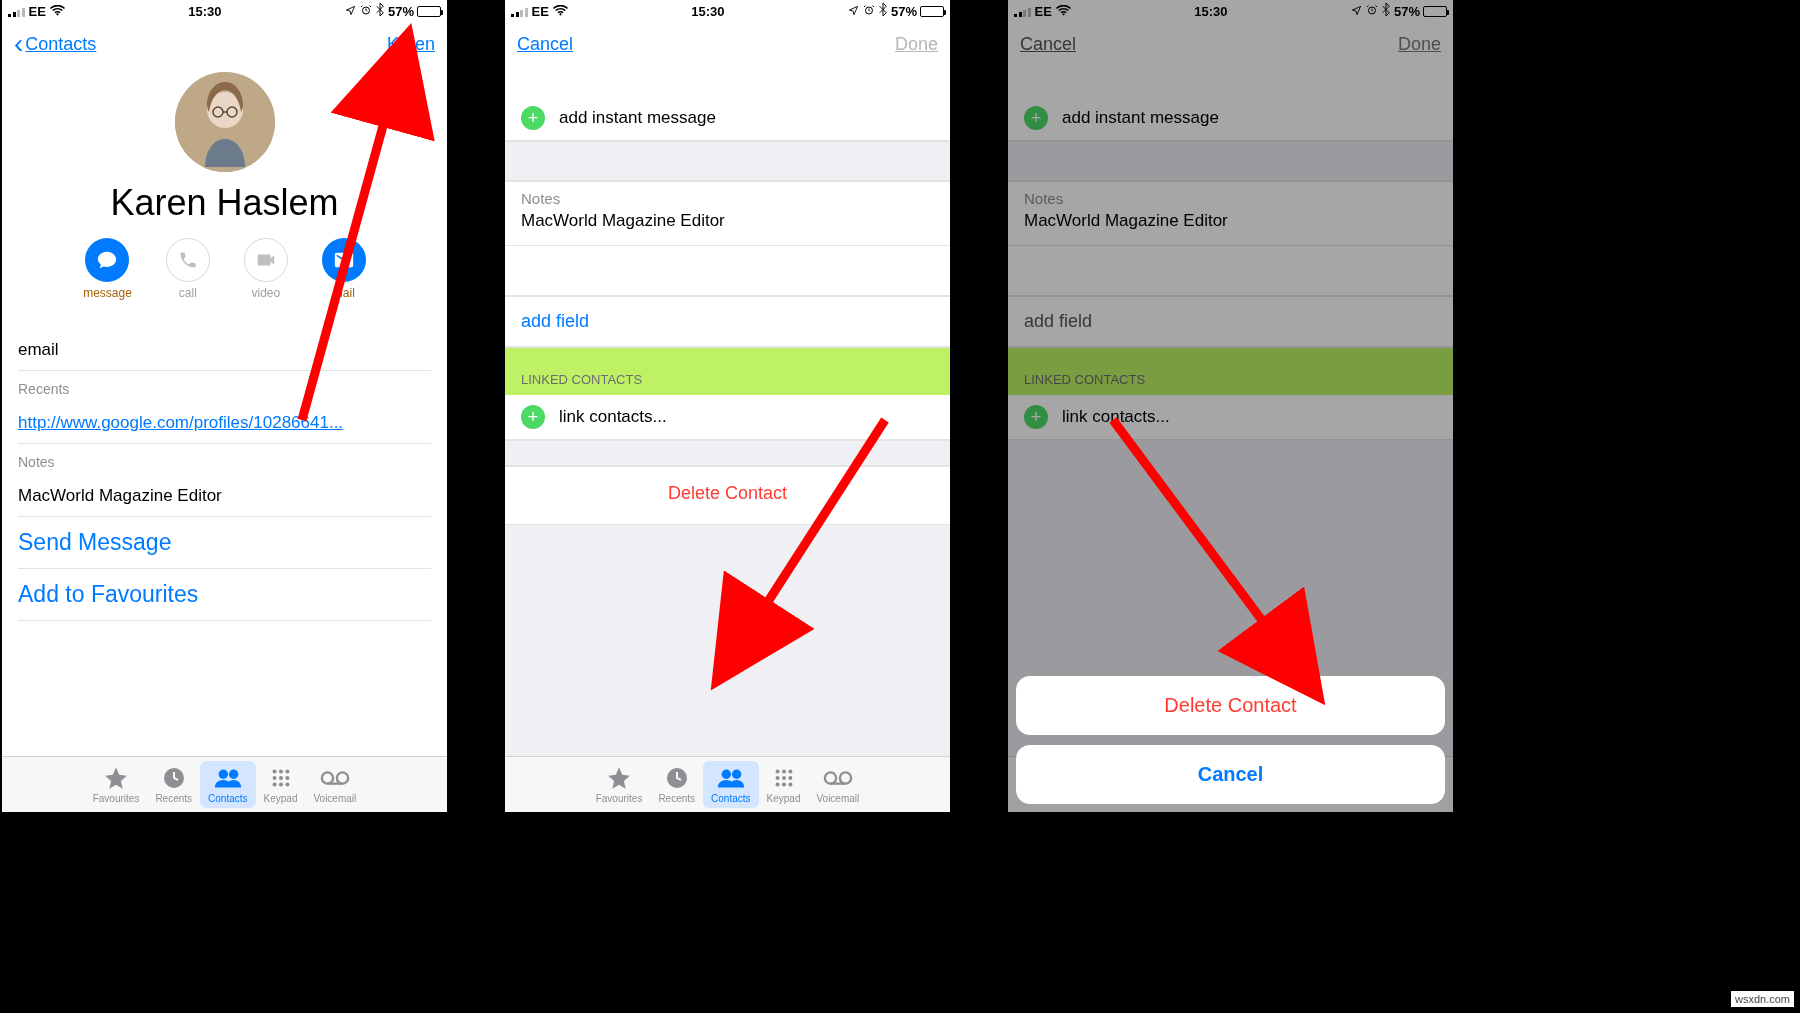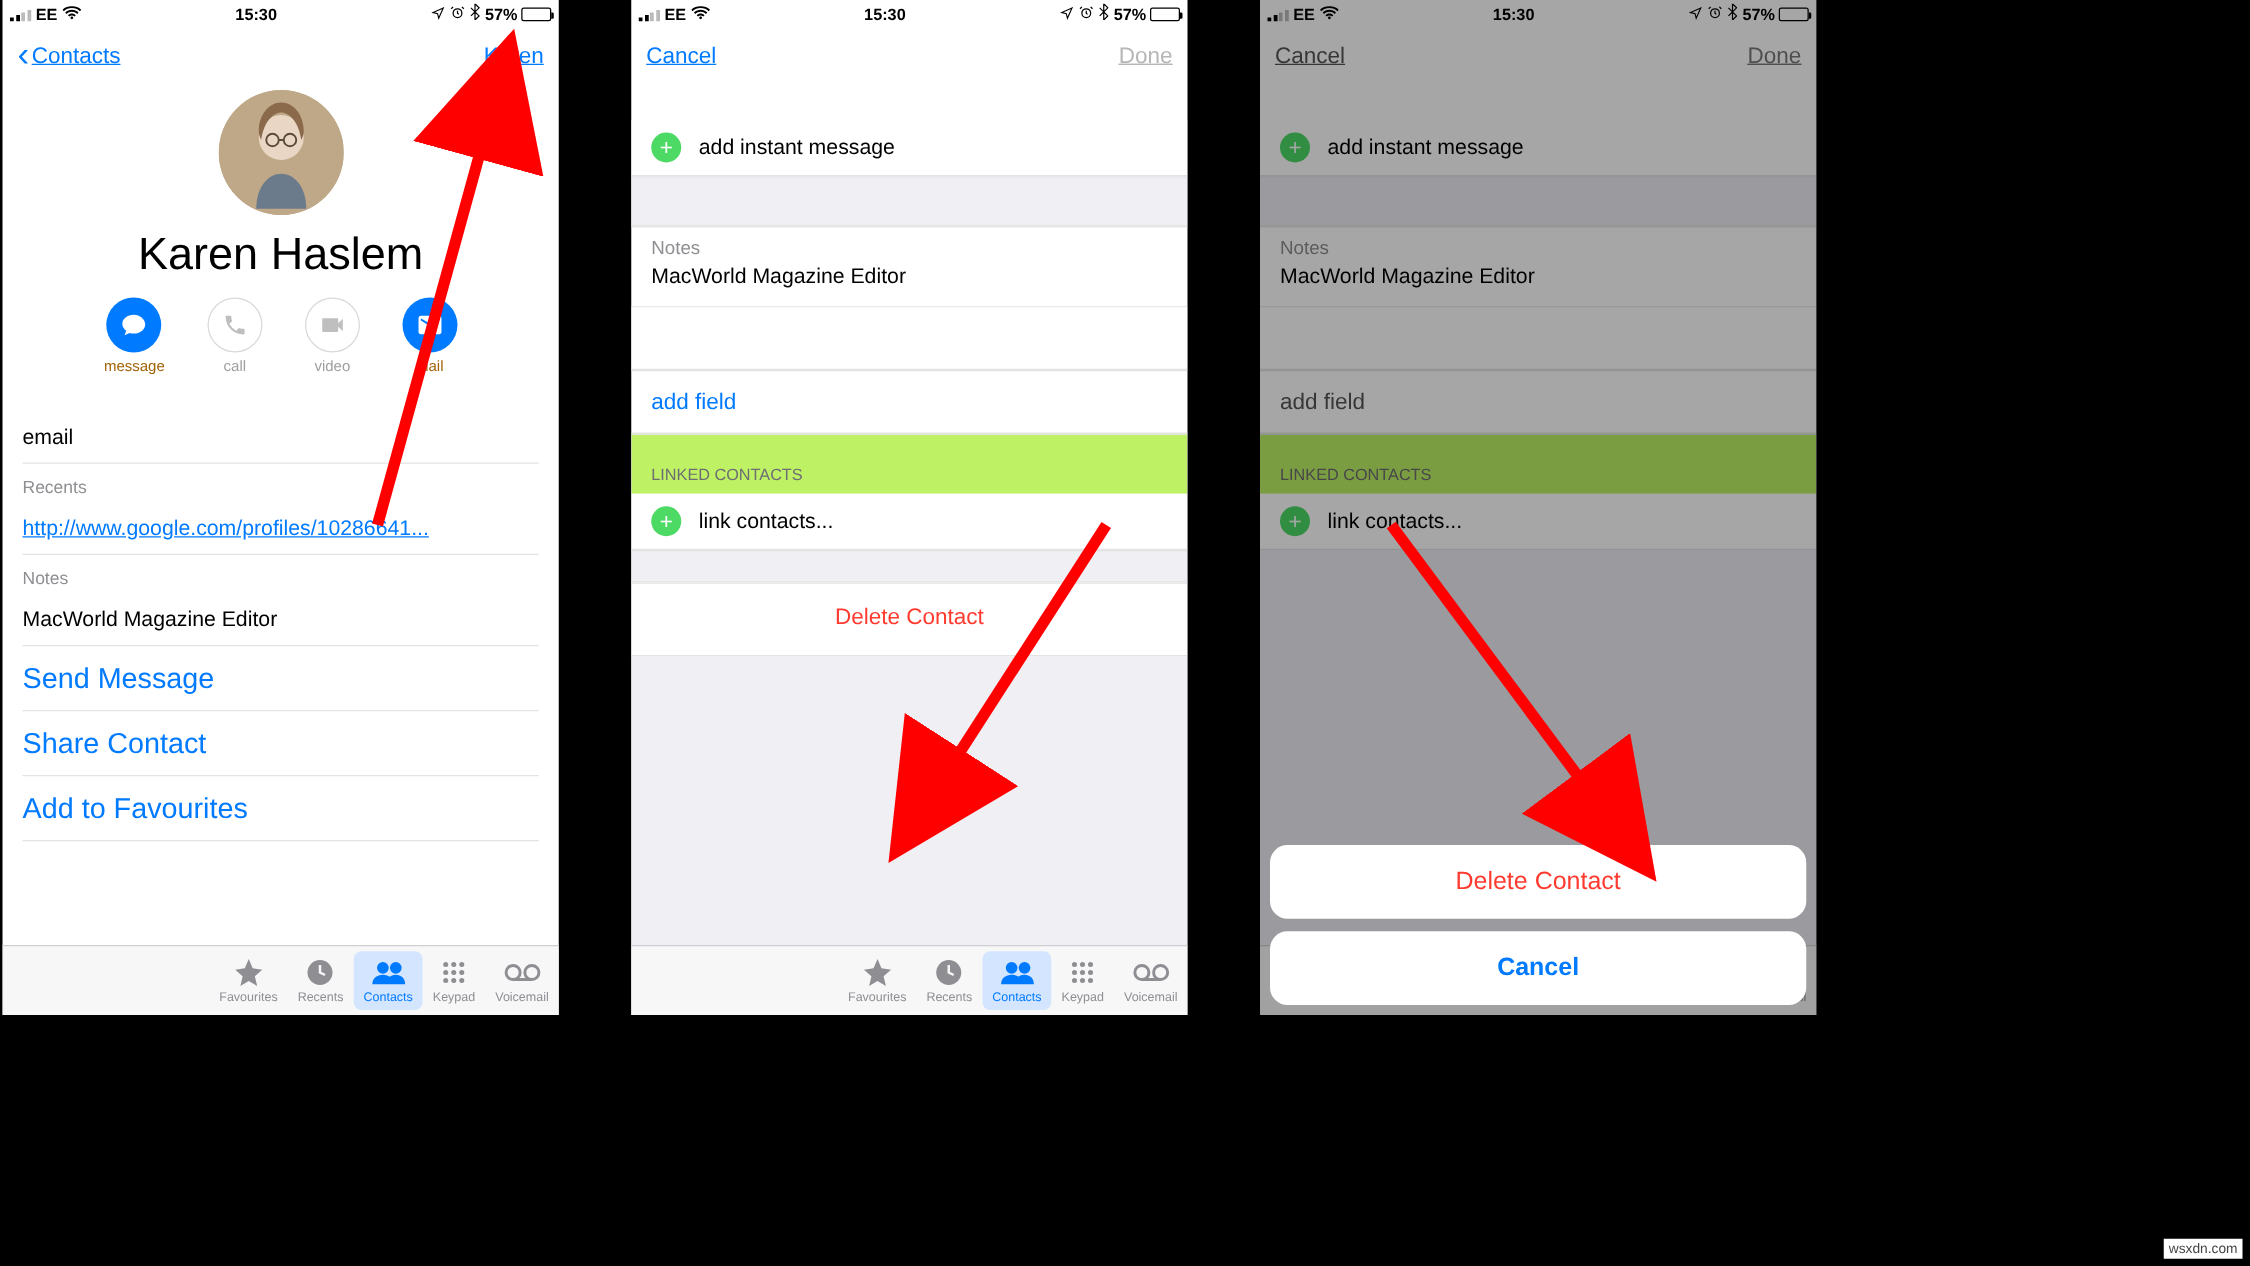--- a/index.html
+++ b/index.html
@@ -120,21 +120,21 @@
   .add-field-block .lbl{ color:#007aff; font-size:18px;}
   .sect-header{ padding: 24px 16px 8px; font-size:13px; color:#6d6d72; background:#bef264; border-top:1px solid #e3e3e3;}
   .delete-row{ text-align:center; padding: 16px 0 20px; color:#ff3b30; font-size:18px; border-top:1px solid #e3e3e3; border-bottom:1px solid #e3e3e3; background:#fff;}
   .grey-fill{ flex:1; background:#efeff4;}
   
   .tab-bar {
     height: 56px;
     background:#f7f7f8;
     border-top:1px solid #cfcfd1;
     display:flex;
-    justify-content:flex-end;
+    justify-content:center;
     align-items:center;
     font-size:10px;
     color:#8e8e93;
   }
   .tab { display:flex; flex-direction:column; align-items:center; gap:2px; padding: 4px 8px; border-radius:6px;}
   .tab.active { color:#007aff;}
   .tab.active.boxed { background:#d4e6ff;}
   .tab .ticon { height:26px; display:flex; align-items:center; justify-content:center;}
   .tab svg { fill: currentColor; }
   
@@ -285,21 +285,20 @@
         </div>
         <div class="cell">
           <div class="label">Recents</div>
           <div class="value"><a href="#" class="link">http://www.google.com/profiles/10286641...</a></div>
         </div>
         <div class="cell">
           <div class="label">Notes</div>
           <div class="value">MacWorld Magazine Editor</div>
         </div>
         <div class="cell action-cell">Send Message</div>
-        <div class="cell action-cell">Share Contact</div>
         <div class="cell action-cell">Add to Favourites</div>
       </div>
     </div>
 
     <div class="tab-bar">
       <div class="tab">
         <span class="ticon">
             <svg width="26" height="26" viewBox="0 0 24 24">
               <path d="M12 2l2.9 6.9L22 10l-5.5 4.7L18.2 22 12 18.3 5.8 22l1.7-7.3L2 10l7.1-1.1z"></path>
             </svg>

